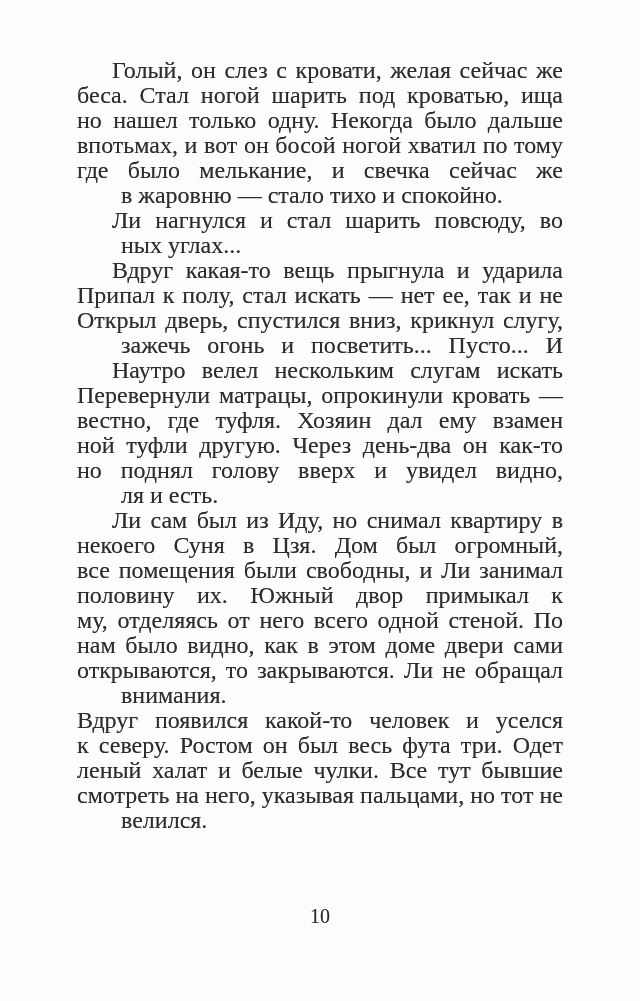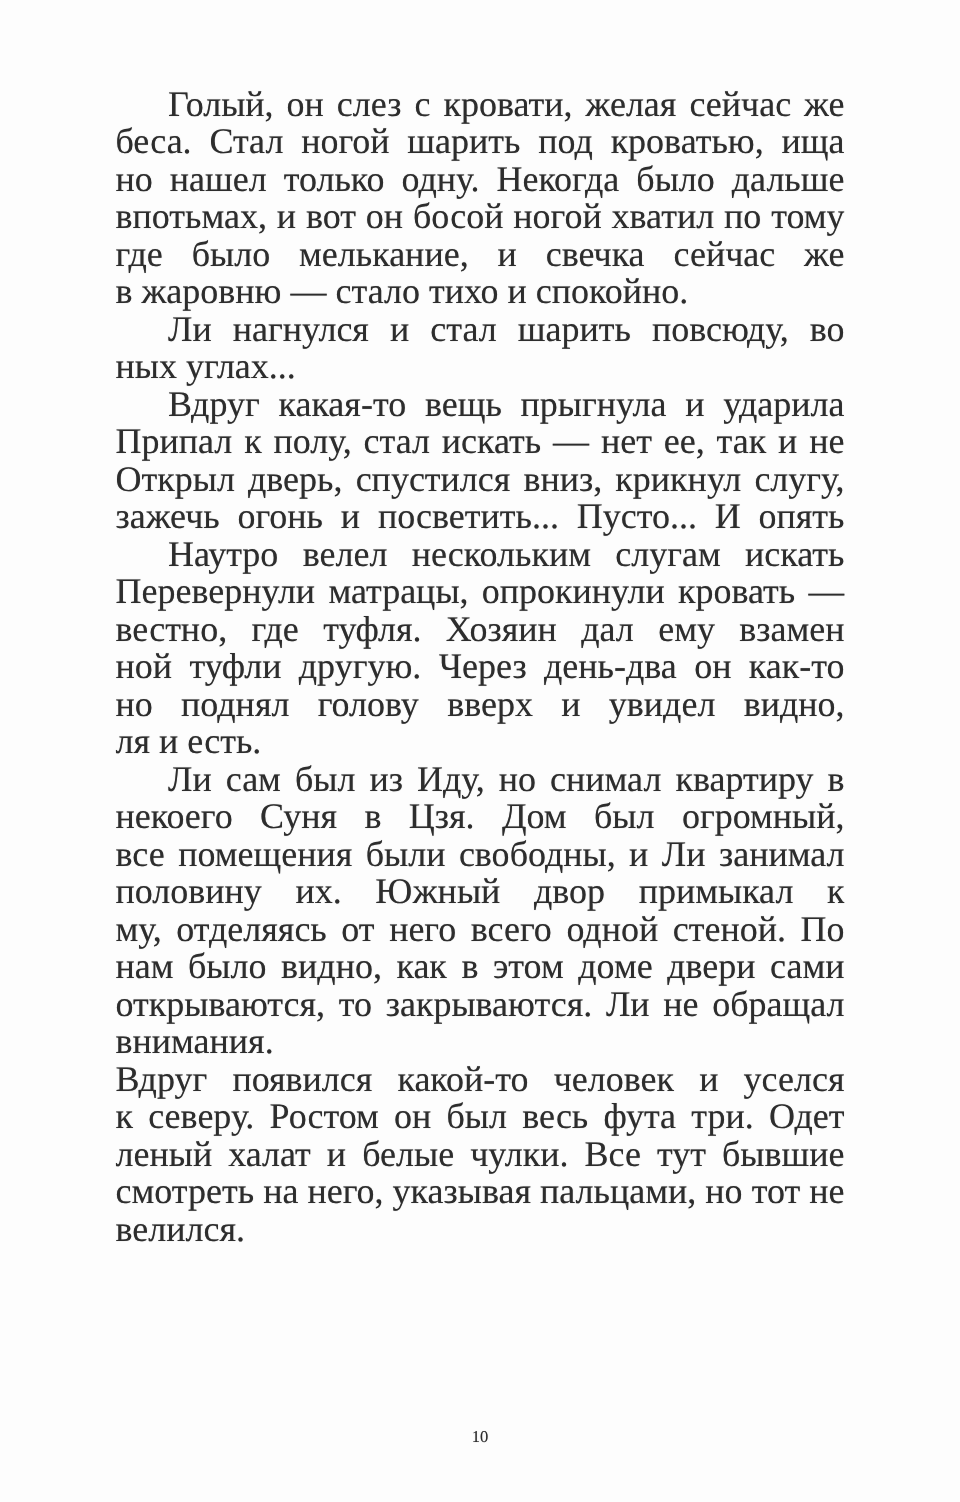--- a/index.html
+++ b/index.html
@@ -32,28 +32,29 @@
     text-align: justify;
     text-align-last: justify;
     overflow: hidden;
     text-shadow: 0 0 0.5px rgba(45,45,45,0.55);
   }
   .line.first {
     text-indent: 35px;
   }
   .line.last {
     text-align-last: left;
+    margin-left: 44px;
   }
   .footer {
     position: absolute;
-    top: 947px;
+    top: 905px;
     left: 0;
     width: 640px;
     text-align: center;
-    font-size: 11px;
+    font-size: 20px;
     line-height: 22px;
     text-shadow: 0 0 0.5px rgba(45,45,45,0.5);
   }
 </style>
 </head>
 <body>
 
 <div class="page">
   <div class="text-block">
       <div class="paragraph">

